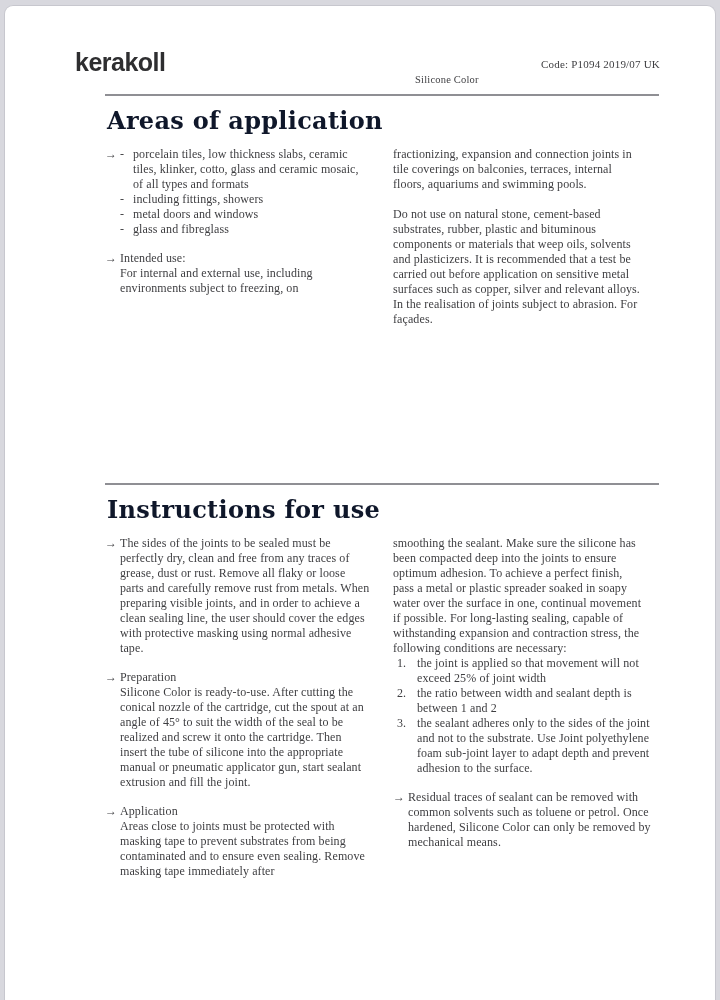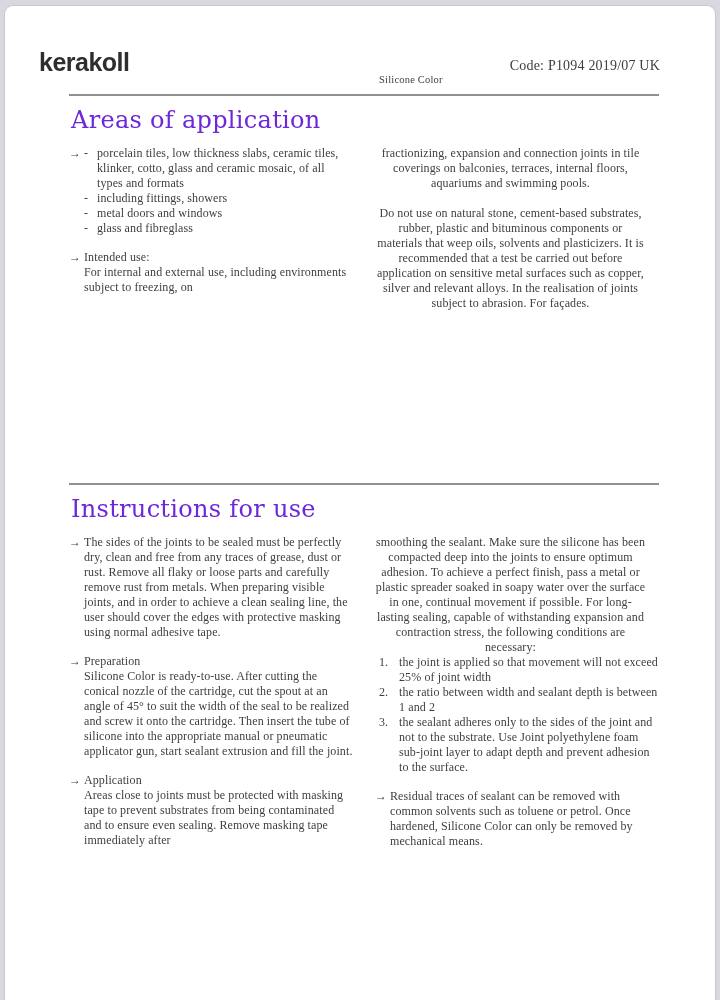--- a/index.html
+++ b/index.html
@@ -12,60 +12,61 @@
   }
   .page {
     position: absolute;
     left: 4px; right: 4px; top: 5px; bottom: 0;
     background: #ffffff;
     border: 1px solid #c7c7ce;
     border-bottom: none;
     border-radius: 9px 9px 0 0;
     box-sizing: border-box;
     color: #3e3e41;
+    padding-left: 36px;
   }
   .header { position: relative; height: 88px; }
   .logo {
     position: absolute; left: 34px; top: 42px;
     font-family: "Liberation Sans", sans-serif;
     font-weight: 700; font-size: 25px; letter-spacing: -0.5px;
     color: #2e2e30;
   }
   .doc-title {
     position: absolute; left: 374px; top: 68px;
     font-size: 10.5px; color: #3e3e41; letter-spacing: 0.2px;
   }
   .doc-code {
     position: absolute; right: 55px; top: 52px;
-    font-size: 14px; color: #3e3e41; letter-spacing: 0.2px;
+    font-size: 11px; color: #3e3e41; letter-spacing: 0.2px;
   }
   .content { padding: 0 56px 0 64px; }
   .rule {
     height: 2px; background: #8f8f94; border: none; margin: 0;
   }
   .section-title {
     font-family: "DejaVu Serif", serif;
-    font-size: 24px; font-weight: 400; color: #6d28d9;
+    font-size: 24px; font-weight: 700; color: #0f172a;
     margin: 10px 0 0 2px; letter-spacing: 0.3px;
   }
   .section-areas { height: 389px; box-sizing: border-box; overflow: hidden; }
   .cols {
     display: grid; grid-template-columns: 1fr 1fr; column-gap: 22px;
     margin-top: 12px;
     font-size: 12px; line-height: 15px; letter-spacing: 0.1px;
     font-weight: 500;
   }
   .arrow-block { display: flex; margin-bottom: 14px; }
   .arrow-block:last-child { margin-bottom: 0; }
   .arrow-marker { width: 15px; flex: 0 0 15px; }
   .arrow-body { flex: 1; }
   .dash-list { margin: 0; padding: 0; list-style: none; }
   .dash-item { display: flex; }
   .dash-marker { width: 13px; flex: 0 0 13px; }
-  .para { margin: 0 13px 15px 0; text-align: center; }
+  .para { margin: 0 13px 15px 0; }
   .para:last-child { margin-bottom: 0; }
   .num-list { margin: 0; padding: 0; list-style: none; }
   .num-item { display: flex; }
   .num-marker { width: 24px; flex: 0 0 24px; padding-left: 4px; box-sizing: border-box; }
   .mt14 { margin-top: 14px; }
 </style>
 </head>
 <body>
 
 <div class="page">

